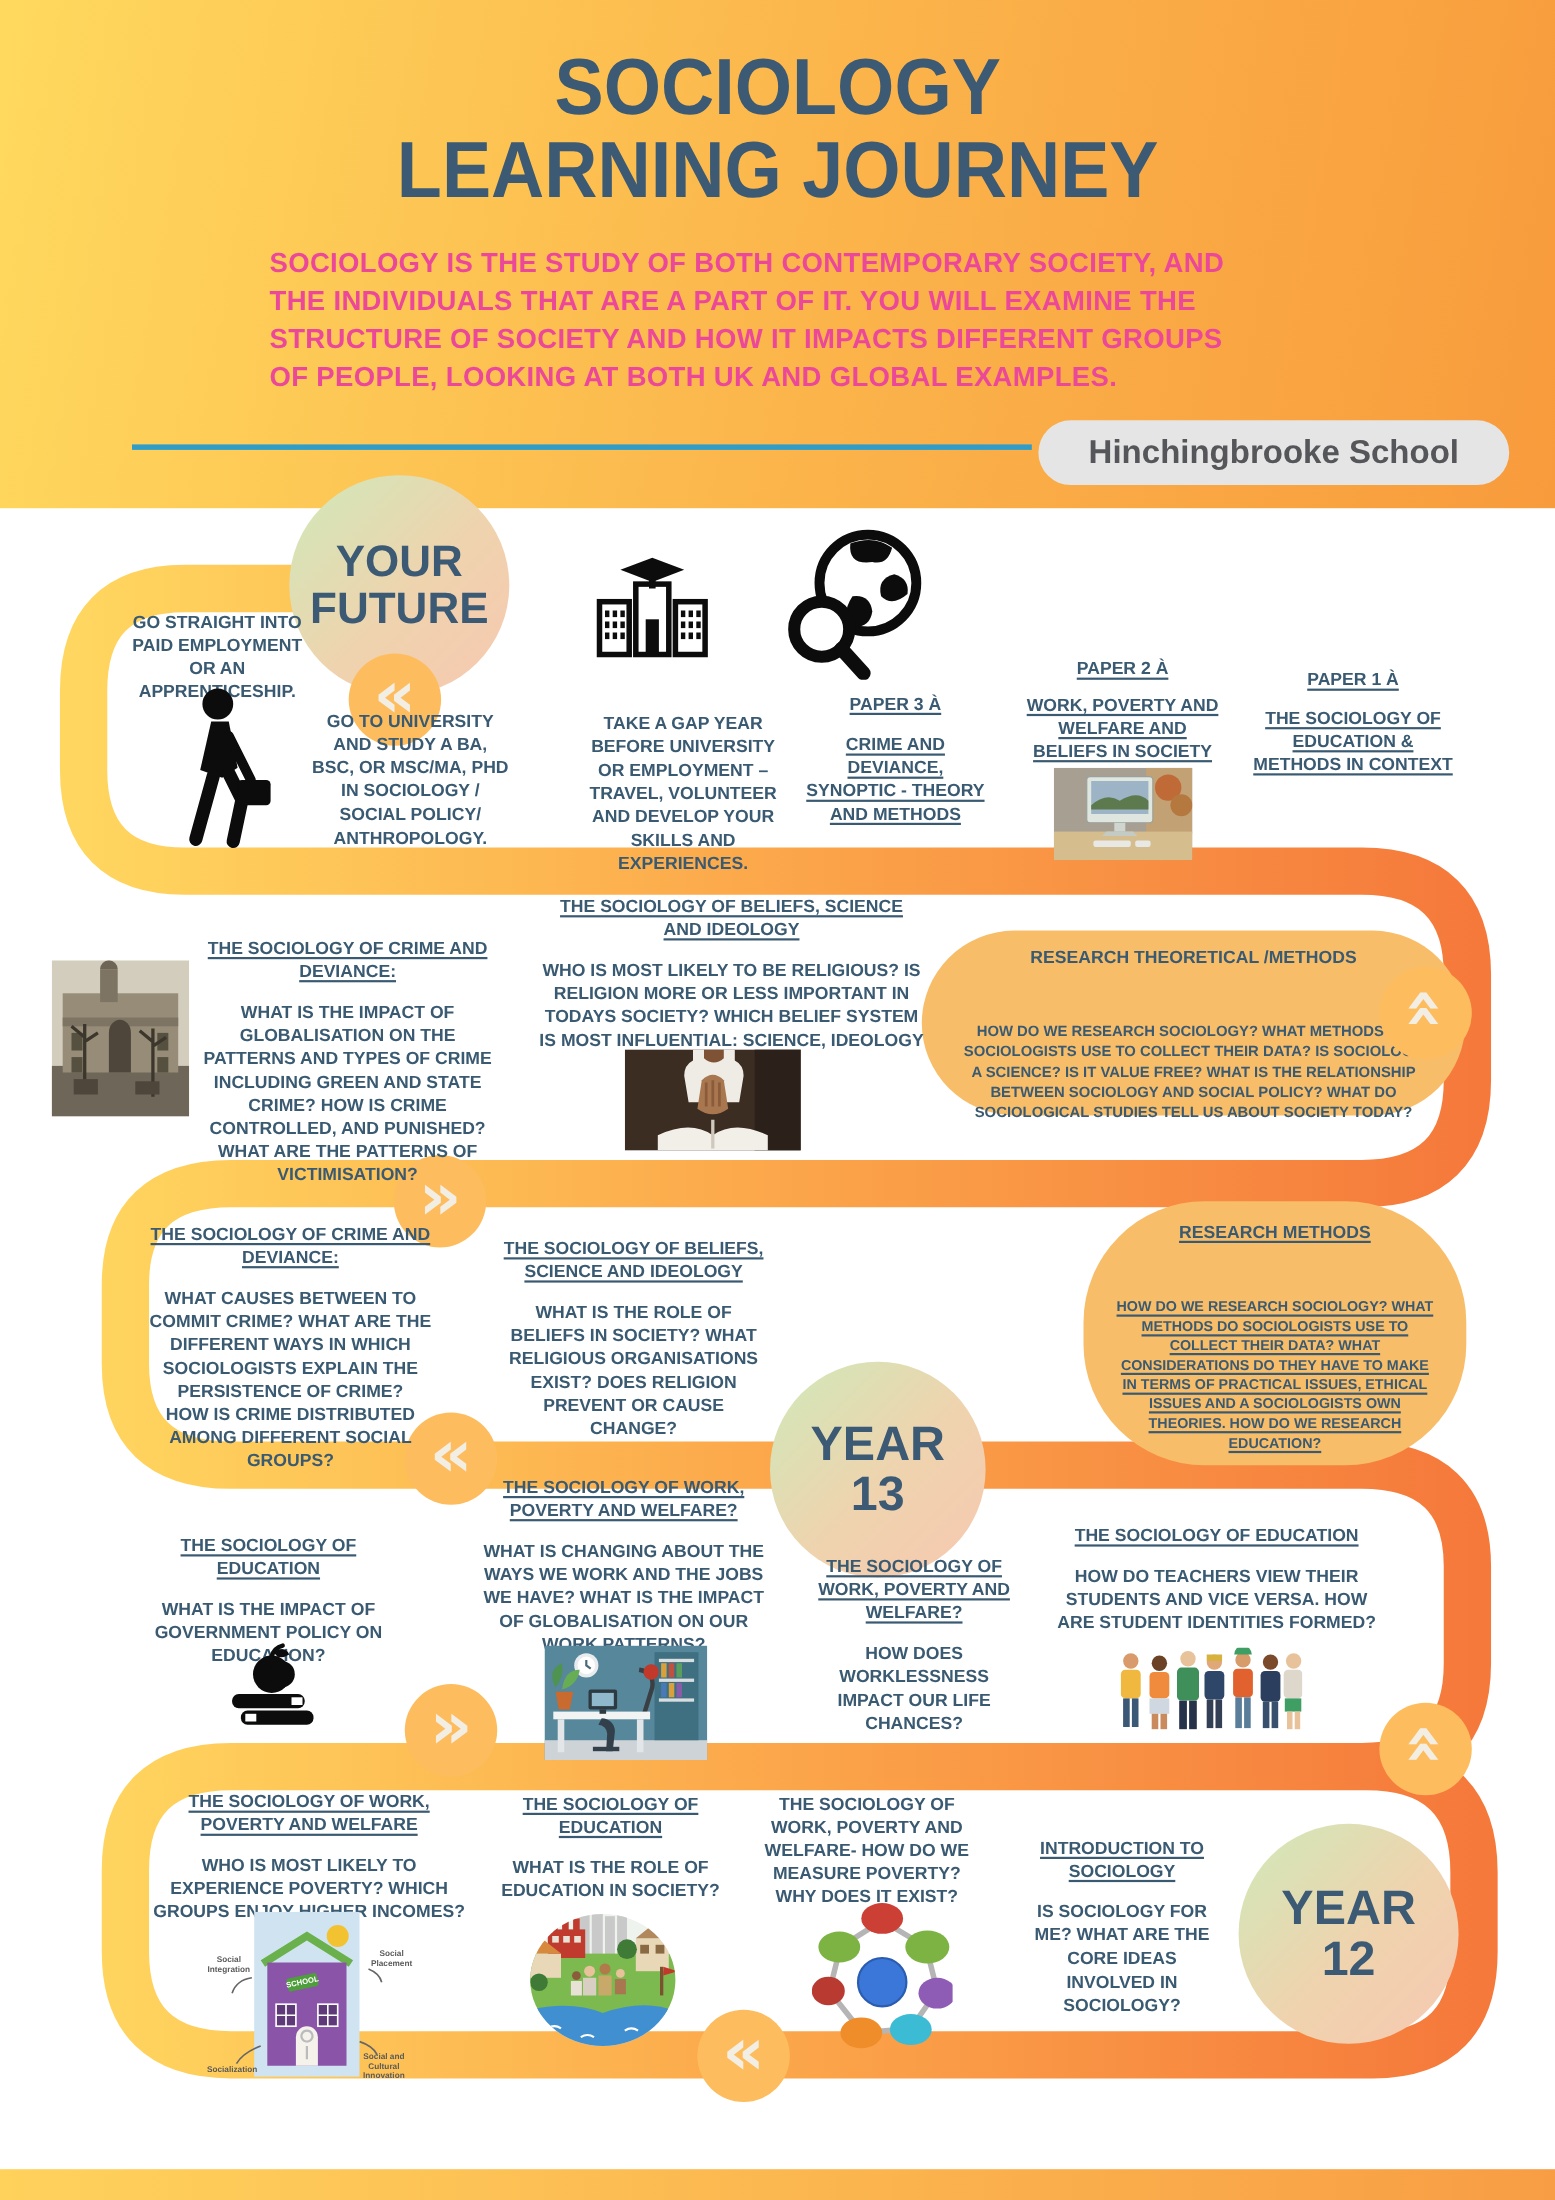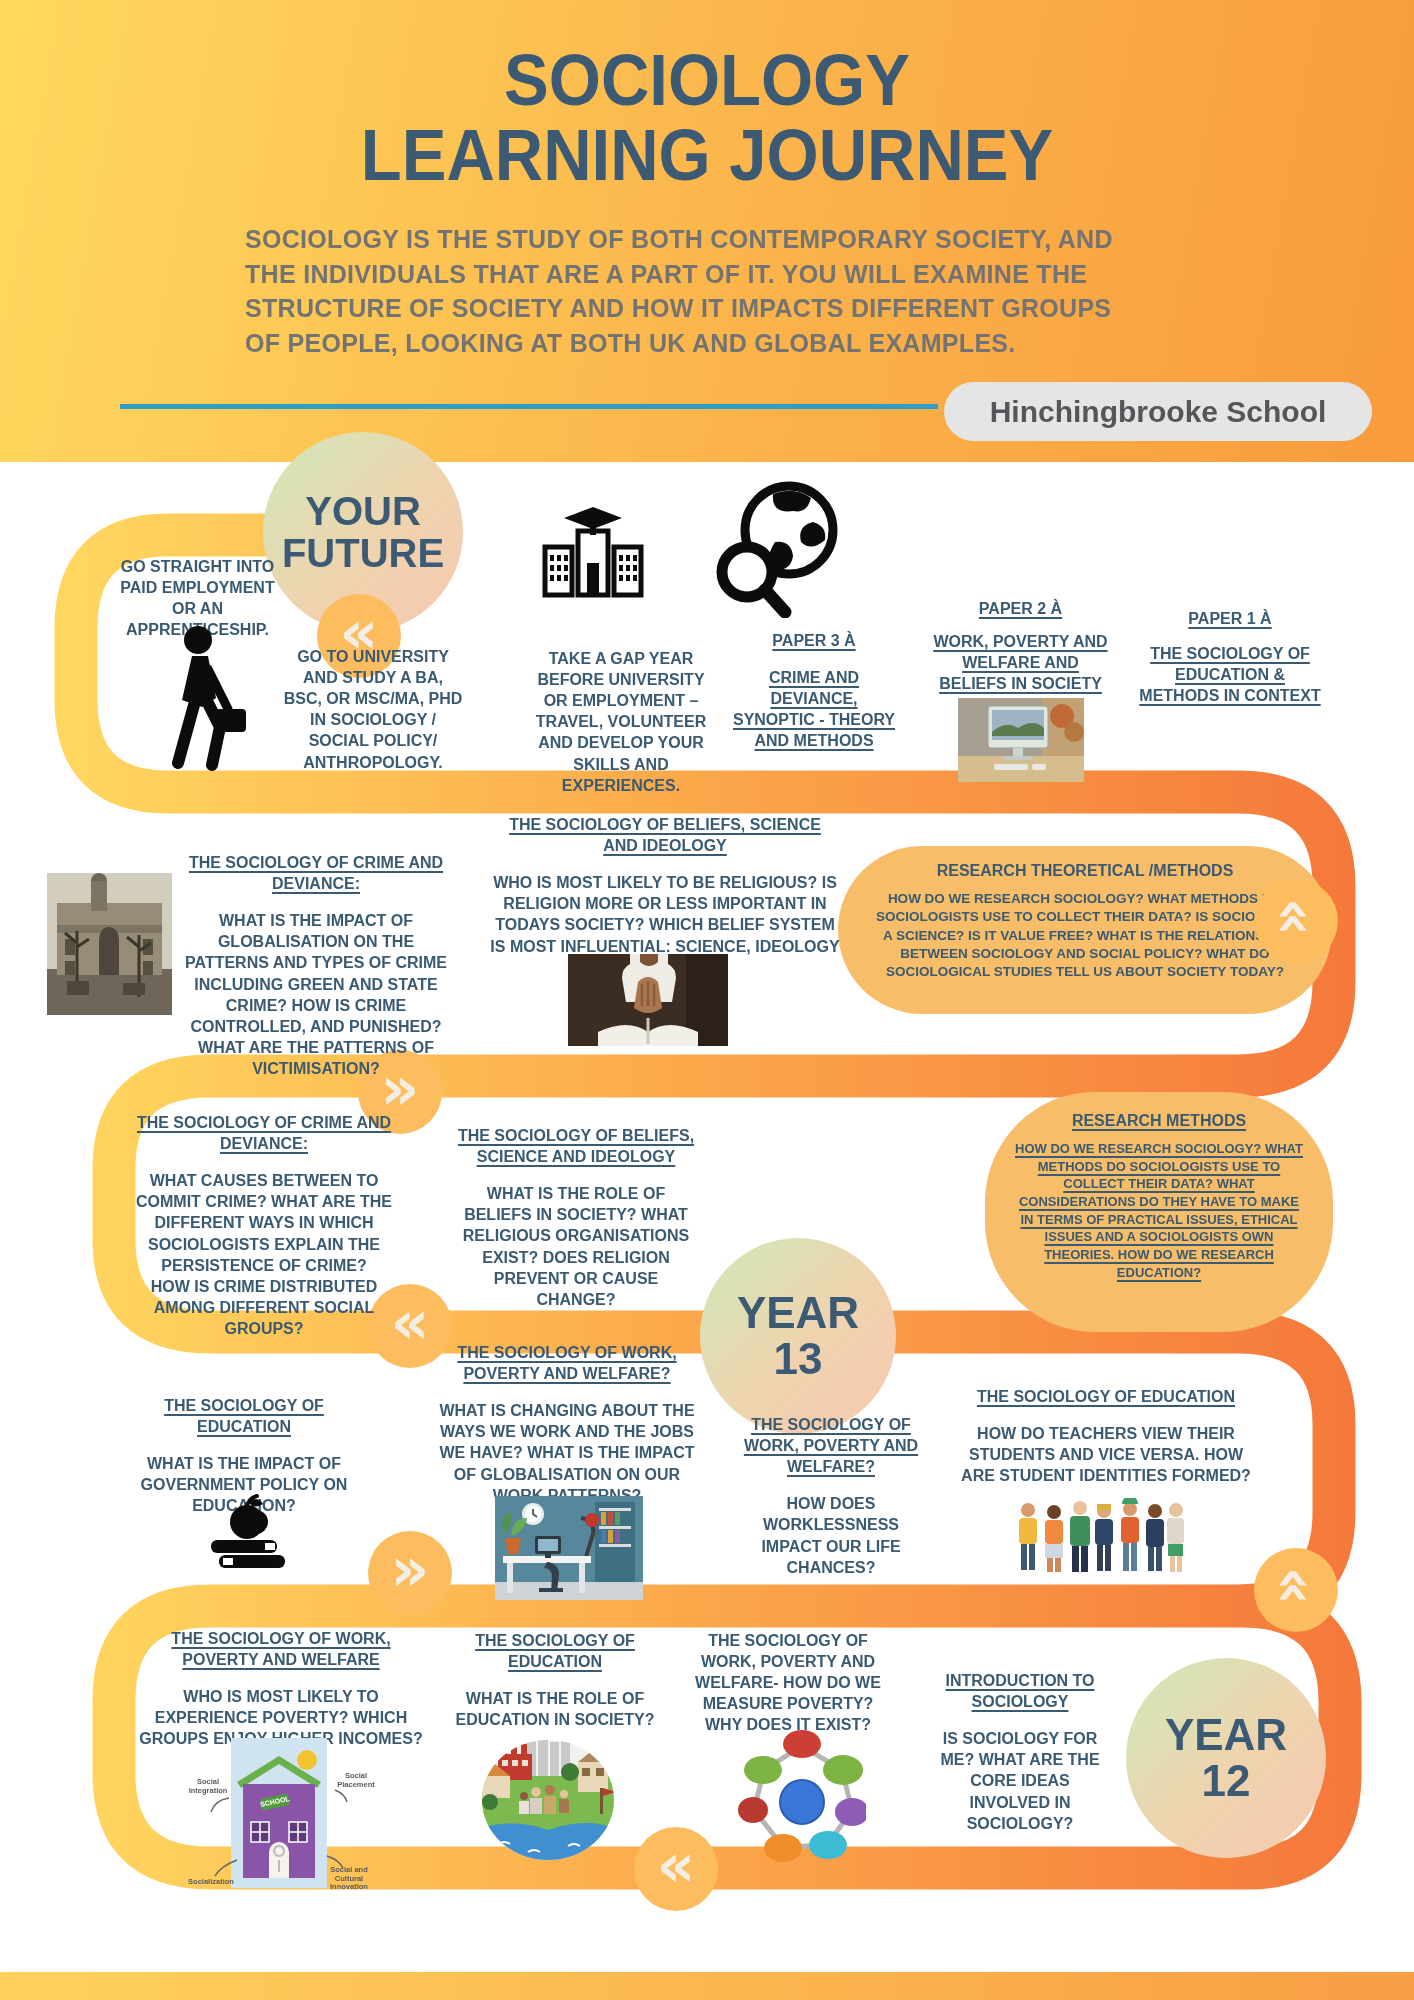--- a/index.html
+++ b/index.html
@@ -5,21 +5,21 @@
   html,body{margin:0;padding:0;background:#e8e8e8;}
   #canvas{position:relative;width:1414px;height:2000px;background:#ffffff;overflow:hidden;
           font-family:"Liberation Sans","DejaVu Sans",sans-serif;}
   
   .header-band{position:absolute;left:0;top:0;width:1414px;height:462px;z-index:1;
     background:linear-gradient(100deg,#ffd95e 0%,#fbb34a 55%,#f89b3c 100%);}
   .title{position:absolute;left:0;top:42px;width:1414px;text-align:center;z-index:2;
     color:#3c5a74;font-weight:800;font-size:67px;line-height:1.04;letter-spacing:0px;
     transform:scaleY(1.08);transform-origin:top center;}
   .intro{position:absolute;left:245px;top:222px;width:950px;z-index:2;text-align:left;
-    color:#737373;font-weight:bold;font-size:25px;line-height:1.38;white-space:pre-line;letter-spacing:.3px;}
+    color:#ec4899;font-weight:bold;font-size:25px;line-height:1.38;white-space:pre-line;letter-spacing:.3px;}
   .blue-rule{position:absolute;left:120px;top:404px;width:818px;height:5px;background:#2f9dc8;z-index:2;}
   .school-pill{position:absolute;left:944px;top:382px;width:428px;height:59px;border-radius:30px;
     background:#e5e5e5;z-index:3;display:flex;align-items:center;justify-content:center;
     color:#55565a;font-weight:800;font-size:30px;}
   
   #path-svg{position:absolute;left:0;top:0;z-index:1;}
   
   .year{position:absolute;border-radius:50%;background:linear-gradient(135deg,#d2e7b8 5%,#efd3ae 55%,#f7c8b0 100%);
     display:flex;flex-direction:column;align-items:center;justify-content:center;z-index:2;
     color:#3c5a74;font-weight:800;text-align:center;line-height:1.05;}
@@ -27,21 +27,21 @@
     display:flex;align-items:center;justify-content:center;}
   .chev span{font-family:"DejaVu Sans",sans-serif;font-size:60px;font-weight:bold;color:#f2eee3;
     line-height:1;padding-bottom:8px;}
   .chev.up span{transform:rotate(90deg);padding-bottom:0;padding-right:8px;}
   
   .tb{position:absolute;z-index:4;text-align:center;color:#3a5a72;font-weight:bold;}
   .tb .hd{font-size:16px;line-height:1.32;}
   .tb .bd{font-size:16px;line-height:1.32;margin-top:16px;white-space:pre-line;}
   .lnk{text-decoration:underline;text-underline-offset:3px;text-decoration-thickness:2px;}
   .bubble{position:absolute;background:#f8bd68;z-index:2;text-align:center;color:#3a5a72;
-    font-weight:bold;display:flex;flex-direction:column;justify-content:flex-start;box-sizing:border-box;}
+    font-weight:bold;display:flex;flex-direction:column;justify-content:flex-start;box-sizing:border-box;gap:39px;}
   .bubble .hd{font-size:16px;}
   .bubble .bd{font-size:13.5px;line-height:1.36;margin-top:14px;}
   .img{position:absolute;z-index:4;}
   .footer-band{position:absolute;left:0;top:1972px;width:1414px;height:28px;z-index:2;
     background:linear-gradient(90deg,#ffd25c,#f89d44);}
   
   .hlabel{position:absolute;font-size:7.5px;line-height:1.15;color:#5a5a5a;font-weight:bold;
     text-align:center;z-index:5;white-space:pre-line;}
 </style>
 </head>

